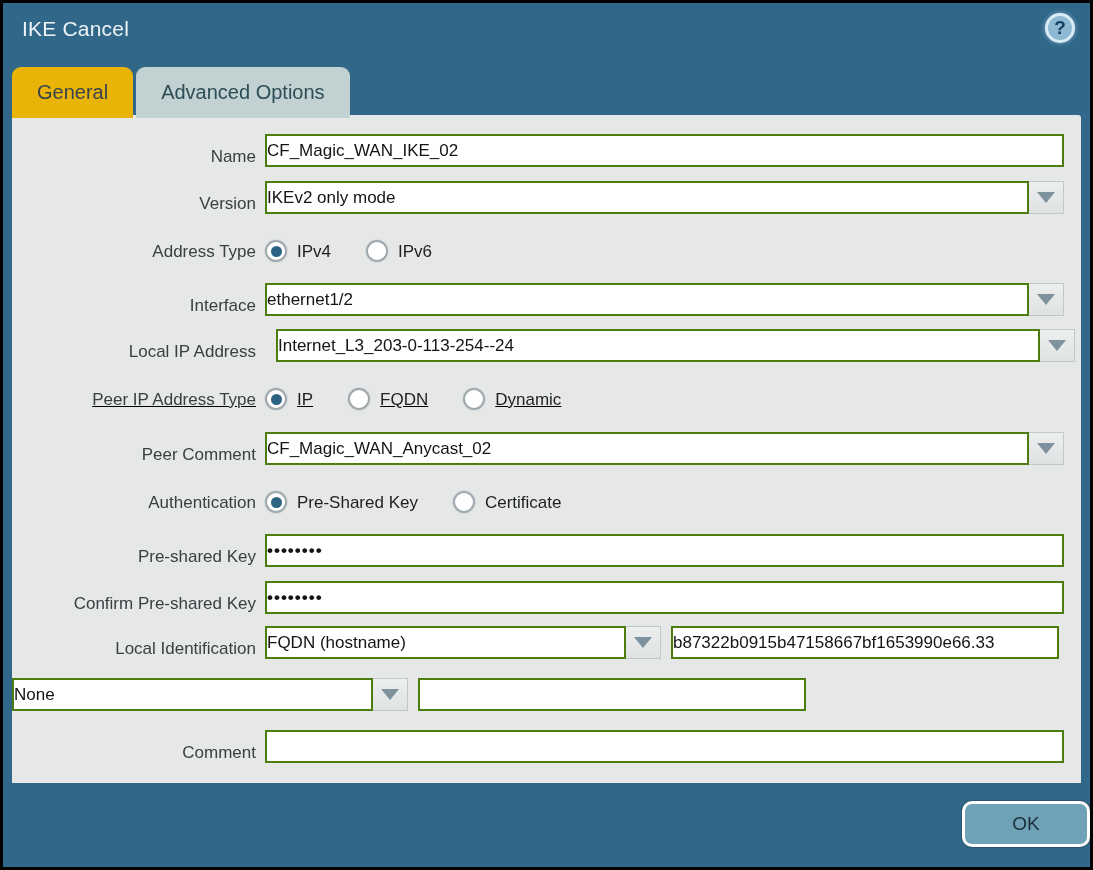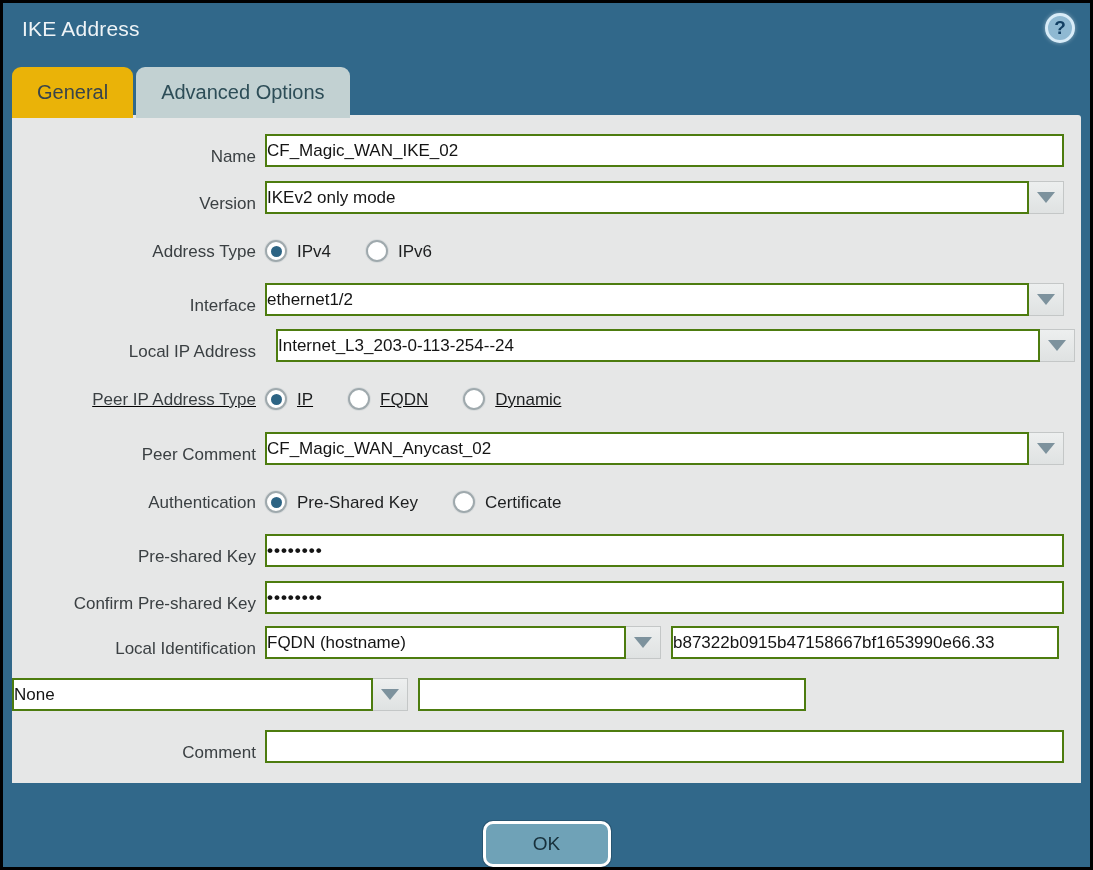--- a/index.html
+++ b/index.html
@@ -42,35 +42,35 @@
            border-top:11px solid #7d929d; }
 
   .radio-row { height:28px;margin-top:20px; }
   .radio { width:22px; height:22px; flex:none; border-radius:50%; background:#fff;
            border:2px solid #9fa9ad; box-shadow:0 0 0 1px #d9dcdd; cursor:pointer; position:relative; }
   .radio.checked::after { content:''; position:absolute; left:50%; top:50%; width:11px; height:11px;
            margin:-5.5px 0 0 -5.5px; border-radius:50%; background:#2d6484; }
   .radio-label { font-size:17px; color:#1d1f20; margin-left:10px; margin-right:35px; }
 
   .footer { position:absolute; left:0; right:0; bottom:0; height:87px;
-            display:flex; align-items:center; justify-content:flex-end; gap:15px;flex-direction:column; }
+            display:flex; align-items:center; justify-content:flex-end; gap:15px; }
   .btn { height:46px; border-radius:10px; border:3px solid #fff; font-size:19px; cursor:pointer;
          display:flex; align-items:center; justify-content:center;
          box-shadow:0 0 0 1px rgba(0,0,0,0.18); font-family:"Liberation Sans", sans-serif; }
   .btn-ok { width:128px; background:#6fa2b7; color:#17303b; }
   .btn-cancel { width:128px; background:#c8cbcb; color:#1f2122; }
 </style>
 </head>
 <body>
 
 <div class="frame">
   <div class="dialog">
 
     <div class="titlebar">
-      <div class="title">IKE Address</div>
+      <div class="title">IKE Cancel</div>
       <div class="help">?</div>
     </div>
 
     <div class="tabs">
       <div class="tab active">General</div>
       <div class="tab inactive">Advanced Options</div>
     </div>
 
     <div class="panel">
 

